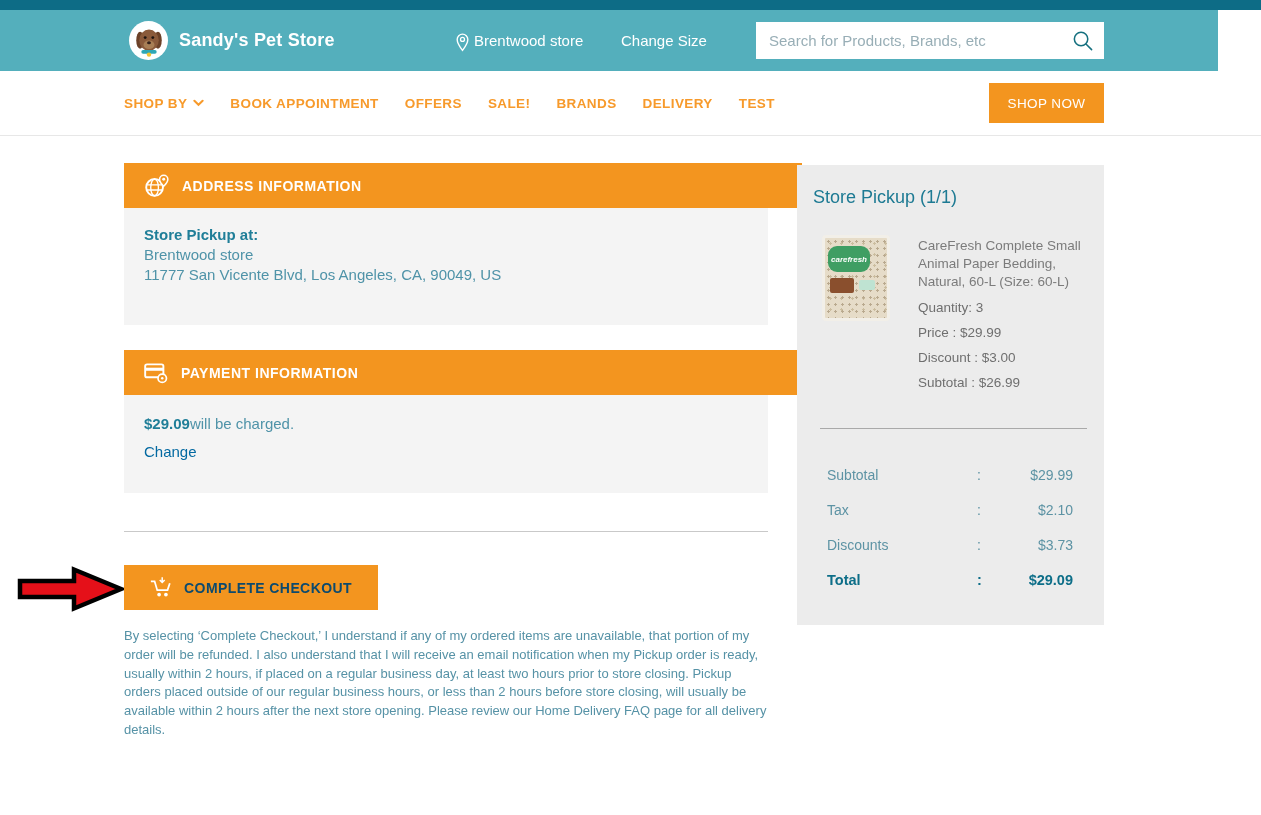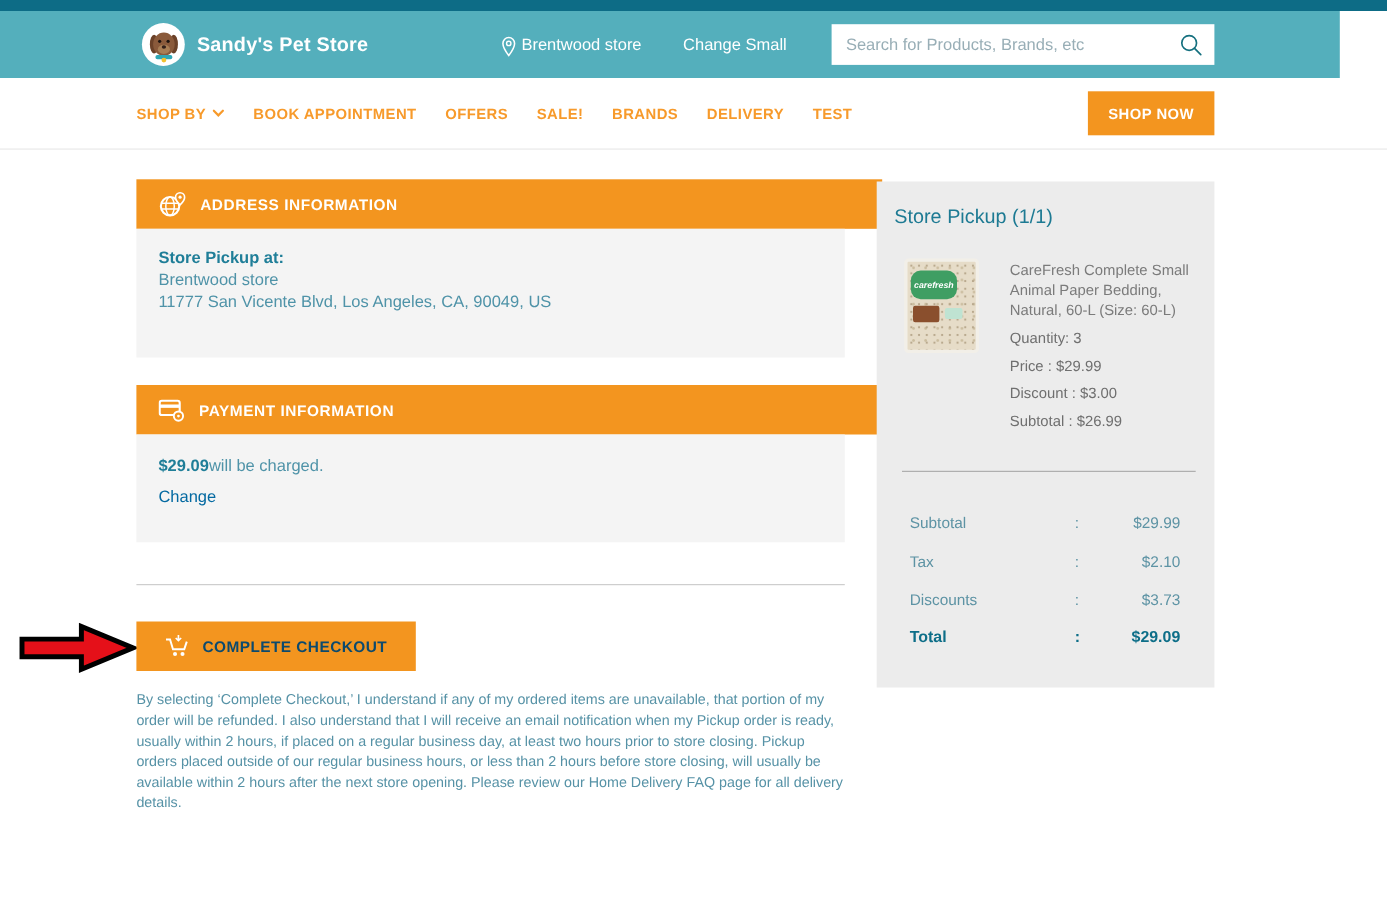--- a/index.html
+++ b/index.html
@@ -15,21 +15,21 @@
   .change-store { position:absolute; left:621px; top:22px; font-size:15px; color:#fff; cursor:pointer; }
   .search-wrap { position:absolute; left:756px; top:12px; width:348px; height:37px; background:#fff; }
   .search-input { width:100%; height:100%; border:none; outline:none; padding:0 40px 0 13px; font-size:15px; color:#555; font-family:"Liberation Sans", sans-serif; }
   .search-input::placeholder { color:#98aeb6; }
   .search-icon { position:absolute; right:10px; top:7px; }
 
   
   .nav { position:absolute; left:0; top:71px; width:1261px; height:65px; background:#fff; border-bottom:1px solid #e7e7e7; }
   .nav-links { position:absolute; left:124px; top:0; height:64px; display:flex; align-items:center; gap:26px; }
   .nav-link { font-size:13.5px; font-weight:bold; color:#f79a2b; letter-spacing:.4px; cursor:pointer; white-space:nowrap; display:flex; align-items:center; gap:6px; }
-  .shop-now { position:absolute; left:989px; top:12px; width:115px; height:40px; background:#f3951f; color:#fff; font-size:13.5px; font-weight:bold; display:flex; align-items:center; justify-content:center; letter-spacing:.4px; cursor:pointer; }
+  .shop-now { position:absolute; left:989px; top:12px; width:115px; height:40px; background:#f3951f; color:#fff; font-size:13.5px; font-weight:normal; display:flex; align-items:center; justify-content:center; letter-spacing:.4px; cursor:pointer; }
 
   
   .sec-header { position:absolute; left:124px; width:678px; height:45px; background:#f3951f; display:flex; align-items:center; padding-left:20px; gap:13px; }
   .sec-header .sec-title { color:#fff; font-size:14px; font-weight:bold; letter-spacing:.5px; }
   .addr-header { top:163px; }
   .addr-body { position:absolute; left:124px; top:208px; width:644px; height:117px; background:#f4f4f4; padding:17px 20px; }
   .addr-body p { font-size:15px; line-height:20px; color:#4f93a8; }
   .addr-body .pickup-at { font-weight:bold; color:#1f7e98; }
   .pay-header { top:350px; }
   .pay-body { position:absolute; left:124px; top:395px; width:644px; height:98px; background:#f4f4f4; padding:20px 20px; }
@@ -81,21 +81,21 @@
       <circle cx="20" cy="36" r="2.6" fill="#f2c230"></circle>
     </svg>
   </div>
   <div class="brand-name">Sandy's Pet Store</div>
 
   <svg class="loc-pin" width="17" height="22" viewBox="0 0 24 28">
     <path d="M12 1.5C7.9 1.5 4.5 4.9 4.5 9c0 5.6 7.5 15.5 7.5 15.5S19.5 14.6 19.5 9c0-4.1-3.4-7.5-7.5-7.5z" fill="none" stroke="#fff" stroke-width="2"></path>
     <circle cx="12" cy="9" r="2.8" fill="none" stroke="#fff" stroke-width="1.8"></circle>
   </svg>
   <div class="loc-label">Brentwood store</div>
-  <div class="change-store">Change Small</div>
+  <div class="change-store">Change Size</div>
 
   <div class="search-wrap">
     <input class="search-input" type="text" placeholder="Search for Products, Brands, etc" style="">
     <svg class="search-icon" width="23" height="23" viewBox="0 0 24 24">
       <circle cx="10.5" cy="10.5" r="7" fill="none" stroke="#15707f" stroke-width="1.6"></circle>
       <path d="M15.6 15.6L21.5 21.5" stroke="#15707f" stroke-width="1.6" stroke-linecap="round"></path>
     </svg>
   </div>
 </div>
 

